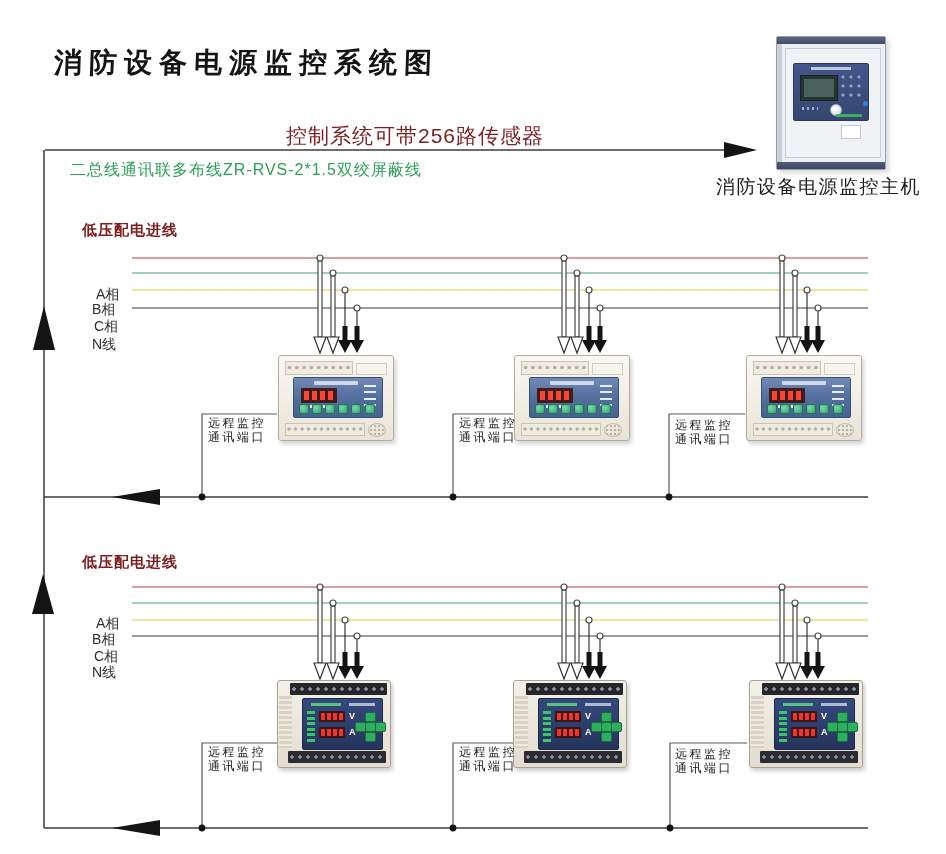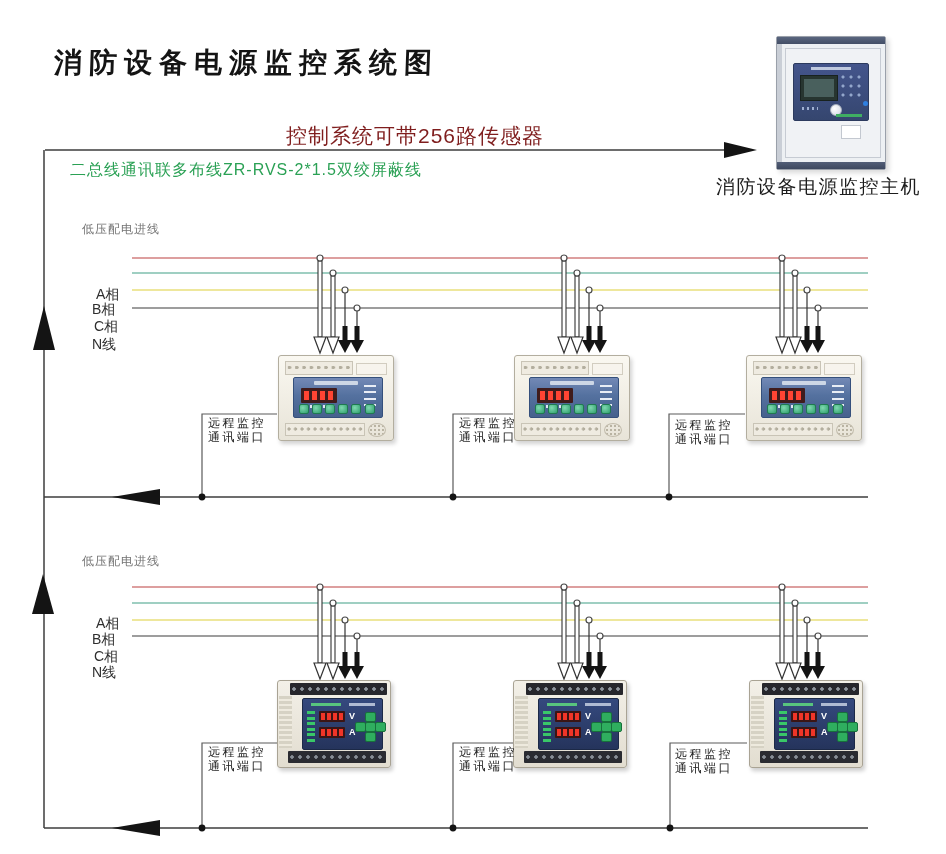--- a/index.html
+++ b/index.html
@@ -6,21 +6,21 @@
   .stage{position:relative;width:946px;height:854px;background:#fff;overflow:hidden;
          font-family:"Liberation Sans","DejaVu Sans",sans-serif;color:#222;}
   svg.wires{position:absolute;left:0;top:0;z-index:1;}
   .lbl{position:absolute;z-index:3;white-space:nowrap;}
 
   .title{font-family:"DejaVu Serif","Liberation Serif",serif;font-weight:700;
          font-size:28px;letter-spacing:7px;color:#141414;transform:skewX(-2deg);}
   .cap-note{font-size:21px;color:#7f1d1d;letter-spacing:1px;}
   .wire-note{font-size:16px;color:#2ba155;letter-spacing:1px;font-weight:500;}
   .host-label{font-size:19px;color:#1c1c1c;letter-spacing:1.5px;}
-  .incoming{font-size:12px;color:#737373;letter-spacing:1px;}
+  .incoming{font-size:15px;color:#7f1d1d;letter-spacing:1px;font-weight:bold;}
   .ph{font-size:14px;color:#2f2f2f;margin-top:36px;}
   .port{font-size:12px;line-height:14px;letter-spacing:2.5px;color:#222;}
 
   
   .dev1{position:absolute;z-index:2;width:114px;height:84px;background:linear-gradient(180deg,#faf8f1,#e8e4d8);
         border:1px solid #b3ae9f;border-radius:3px;box-shadow:2px 3px 4px rgba(0,0,0,.18);}
   .d1-top{position:absolute;left:6px;top:5px;width:66px;height:12px;background:#efebe1;border:1px solid #c9c4b6;
         background-image:radial-gradient(circle at 3.5px 5.5px,#b3ae9e 1.5px,rgba(0,0,0,0) 2px);background-size:7.3px 12px;}
   .d1-plate{position:absolute;left:77px;top:7px;width:29px;height:10px;background:#f7f4ed;border:1px solid #d2cdc0;}
   .d1-panel{position:absolute;left:14px;top:21px;width:88px;height:39px;border-radius:2px;

